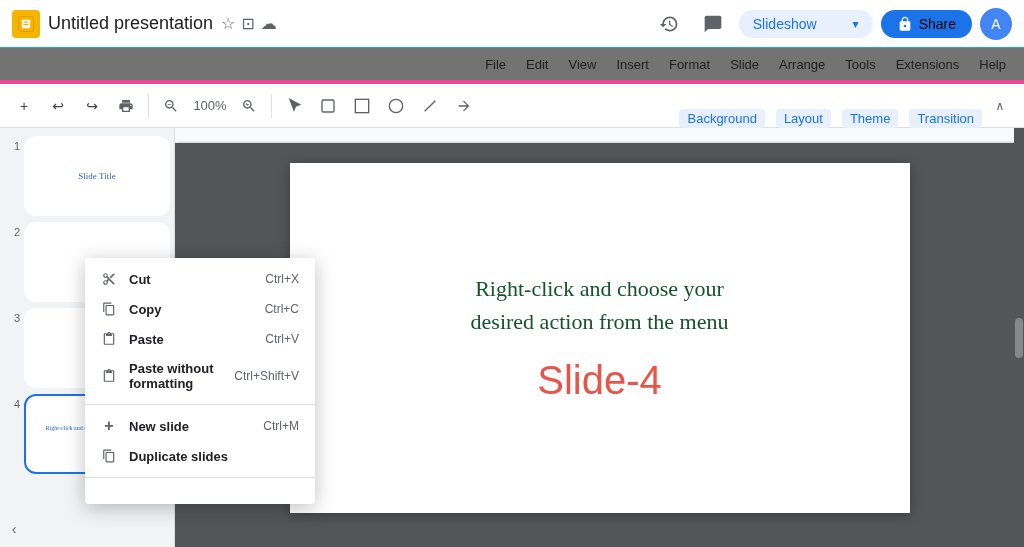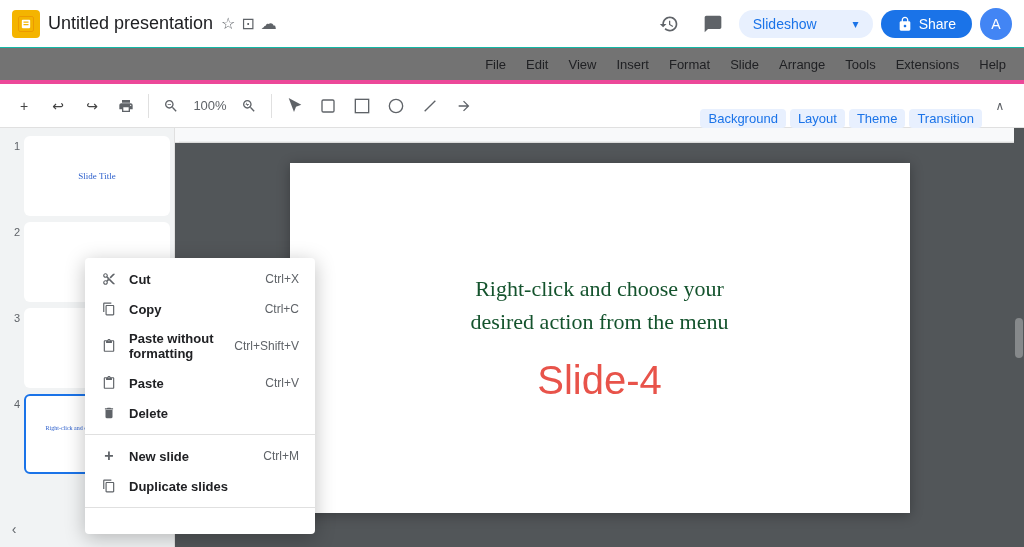--- a/index.html
+++ b/index.html
@@ -59,21 +59,21 @@
       font-size: 12px;
     }
     .share-btn {
       display: flex; align-items: flex-start; gap: 6px;
       background: #1a73e8;
       border: none;
       border-radius: 20px;
       padding: 6px 16px;
       cursor: pointer;
       font-size: 14px;
-      color: #ffffff;
+      color: #000000;
       font-weight: 500;
     }
     .avatar {
       width: 32px; height: 32px;
       border-radius: 50%;
       background: #4285f4;
       display: flex; align-items: center; justify-content: center;
       color: white; font-size: 14px; font-weight: 500;
     }
 
@@ -106,21 +106,21 @@
       gap: 2px;
     }
     .tb-btn {
       height: 32px; min-width: 32px;
       display: flex; align-items: center; justify-content: center;
       border-radius: 4px; cursor: pointer; font-size: 14px; color: #444;
       padding: 0 4px;
     }
     .tb-divider { width: 1px; height: 24px; background: #e0e0e0; margin: 0 4px; }
     .tb-right {
-      display: flex; align-items: center; gap: 4px; margin-left: 8px; margin-top: 25px;
+      display: flex; align-items: center; gap: 11px; margin-left: 8px; margin-top: 25px;
     }
     .tb-badge {
       background: #e8f0fe; color: #1a73e8;
       border-radius: 4px; padding: 2px 8px; font-size: 13px; cursor: pointer;
     }
     .tb-spacer { flex: 1; }
     .tb-collapse { font-size: 12px; color: #5f6368; cursor: pointer; }
 
     
     #main {
@@ -144,21 +144,21 @@
     .slide-thumb {
       display: flex; align-items: flex-start; gap: 4px;
     }
     .slide-num {
       font-size: 11px; color: #5f6368; width: 16px; text-align: right; margin-top: 4px; flex-shrink: 0;
     }
     .slide-preview {
       flex: 1; height: 80px;
       background: #fff;
       border: 2px solid transparent;
-      border-radius: 6px;
+      border-radius: 12px;
       cursor: pointer;
       overflow: hidden;
       position: relative;
     }
     .slide-preview-inner {
       width: 100%; height: 100%;
       display: flex; align-items: center; justify-content: center;
     }
 
     
@@ -463,43 +463,34 @@
       <span class="ctx-label">Copy</span>
       <span class="ctx-shortcut">Ctrl+C</span>
     </div>
 
     <div class="ctx-item">
       <div class="ctx-icon">
         <svg width="14" height="14" viewBox="0 0 24 24" fill="#5f6368">
             <path d="M19 2h-4.18C14.4.84 13.3 0 12 0c-1.3 0-2.4.84-2.82 2H5c-1.1 0-2 .9-2 2v16c0 1.1.9 2 2 2h14c1.1 0 2-.9 2-2V4c0-1.1-.9-2-2-2zm-7 0c.55 0 1 .45 1 1s-.45 1-1 1-1-.45-1-1 .45-1 1-1zm7 18H5V4h2v3h10V4h2v16z"></path>
           </svg>
       </div>
-      <span class="ctx-label">Paste without formatting</span>
-      <span class="ctx-shortcut">Ctrl+Shift+V</span>
+      <span class="ctx-label">Paste</span>
+      <span class="ctx-shortcut">Ctrl+V</span>
     </div>
 
     <div class="ctx-item">
       <div class="ctx-icon">
         <svg width="14" height="14" viewBox="0 0 24 24" fill="#5f6368">
             <path d="M19 2h-4.18C14.4.84 13.3 0 12 0c-1.3 0-2.4.84-2.82 2H5c-1.1 0-2 .9-2 2v16c0 1.1.9 2 2 2h14c1.1 0 2-.9 2-2V4c0-1.1-.9-2-2-2zm-7 0c.55 0 1 .45 1 1s-.45 1-1 1-1-.45-1-1 .45-1 1-1zm7 18H5V4h2v3h10V4h2v16z"></path>
           </svg>
       </div>
-      <span class="ctx-label">Paste</span>
-      <span class="ctx-shortcut">Ctrl+V</span>
-    </div>
-
-    <div class="ctx-item">
-      <div class="ctx-icon">
-        <svg width="14" height="14" viewBox="0 0 24 24" fill="#5f6368">
-            <path d="M6 19c0 1.1.9 2 2 2h8c1.1 0 2-.9 2-2V7H6v12zM19 4h-3.5l-1-1h-5l-1 1H5v2h14V4z"></path>
-          </svg>
-      </div>
-      <span class="ctx-label">Delete</span>
-      <span class="ctx-shortcut"></span>
-    </div>
+      <span class="ctx-label">Paste without formatting</span>
+      <span class="ctx-shortcut">Ctrl+Shift+V</span>
+    </div>
+
     <div class="ctx-divider"></div>
 
     <div class="ctx-item">
       <div class="ctx-icon" style="font-size:16px; color:#5f6368; font-weight:bold;">+</div>
       <span class="ctx-label">New slide</span>
       <span class="ctx-shortcut">Ctrl+M</span>
     </div>
 
     <div class="ctx-item">
       <div class="ctx-icon">

